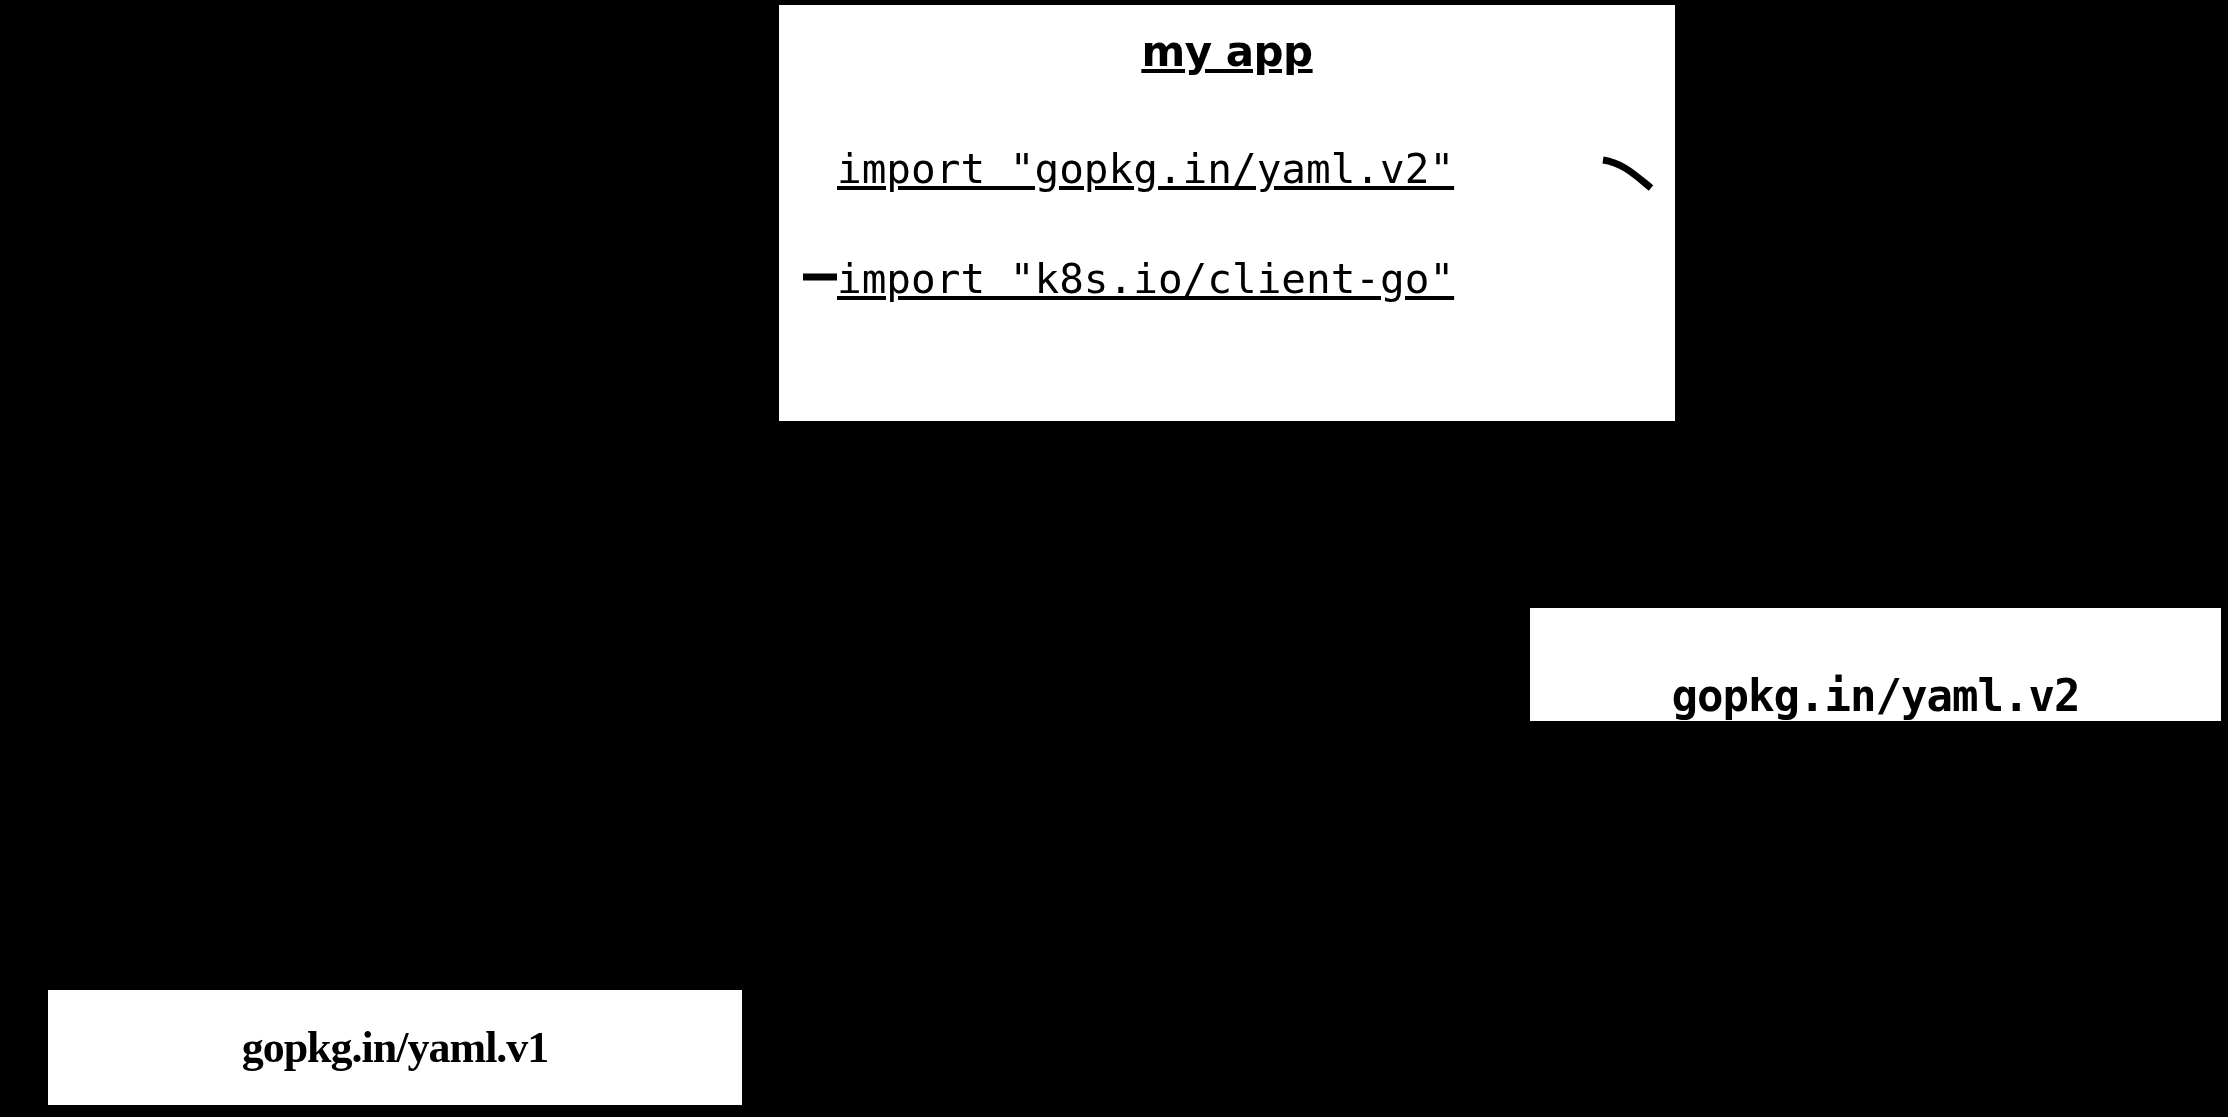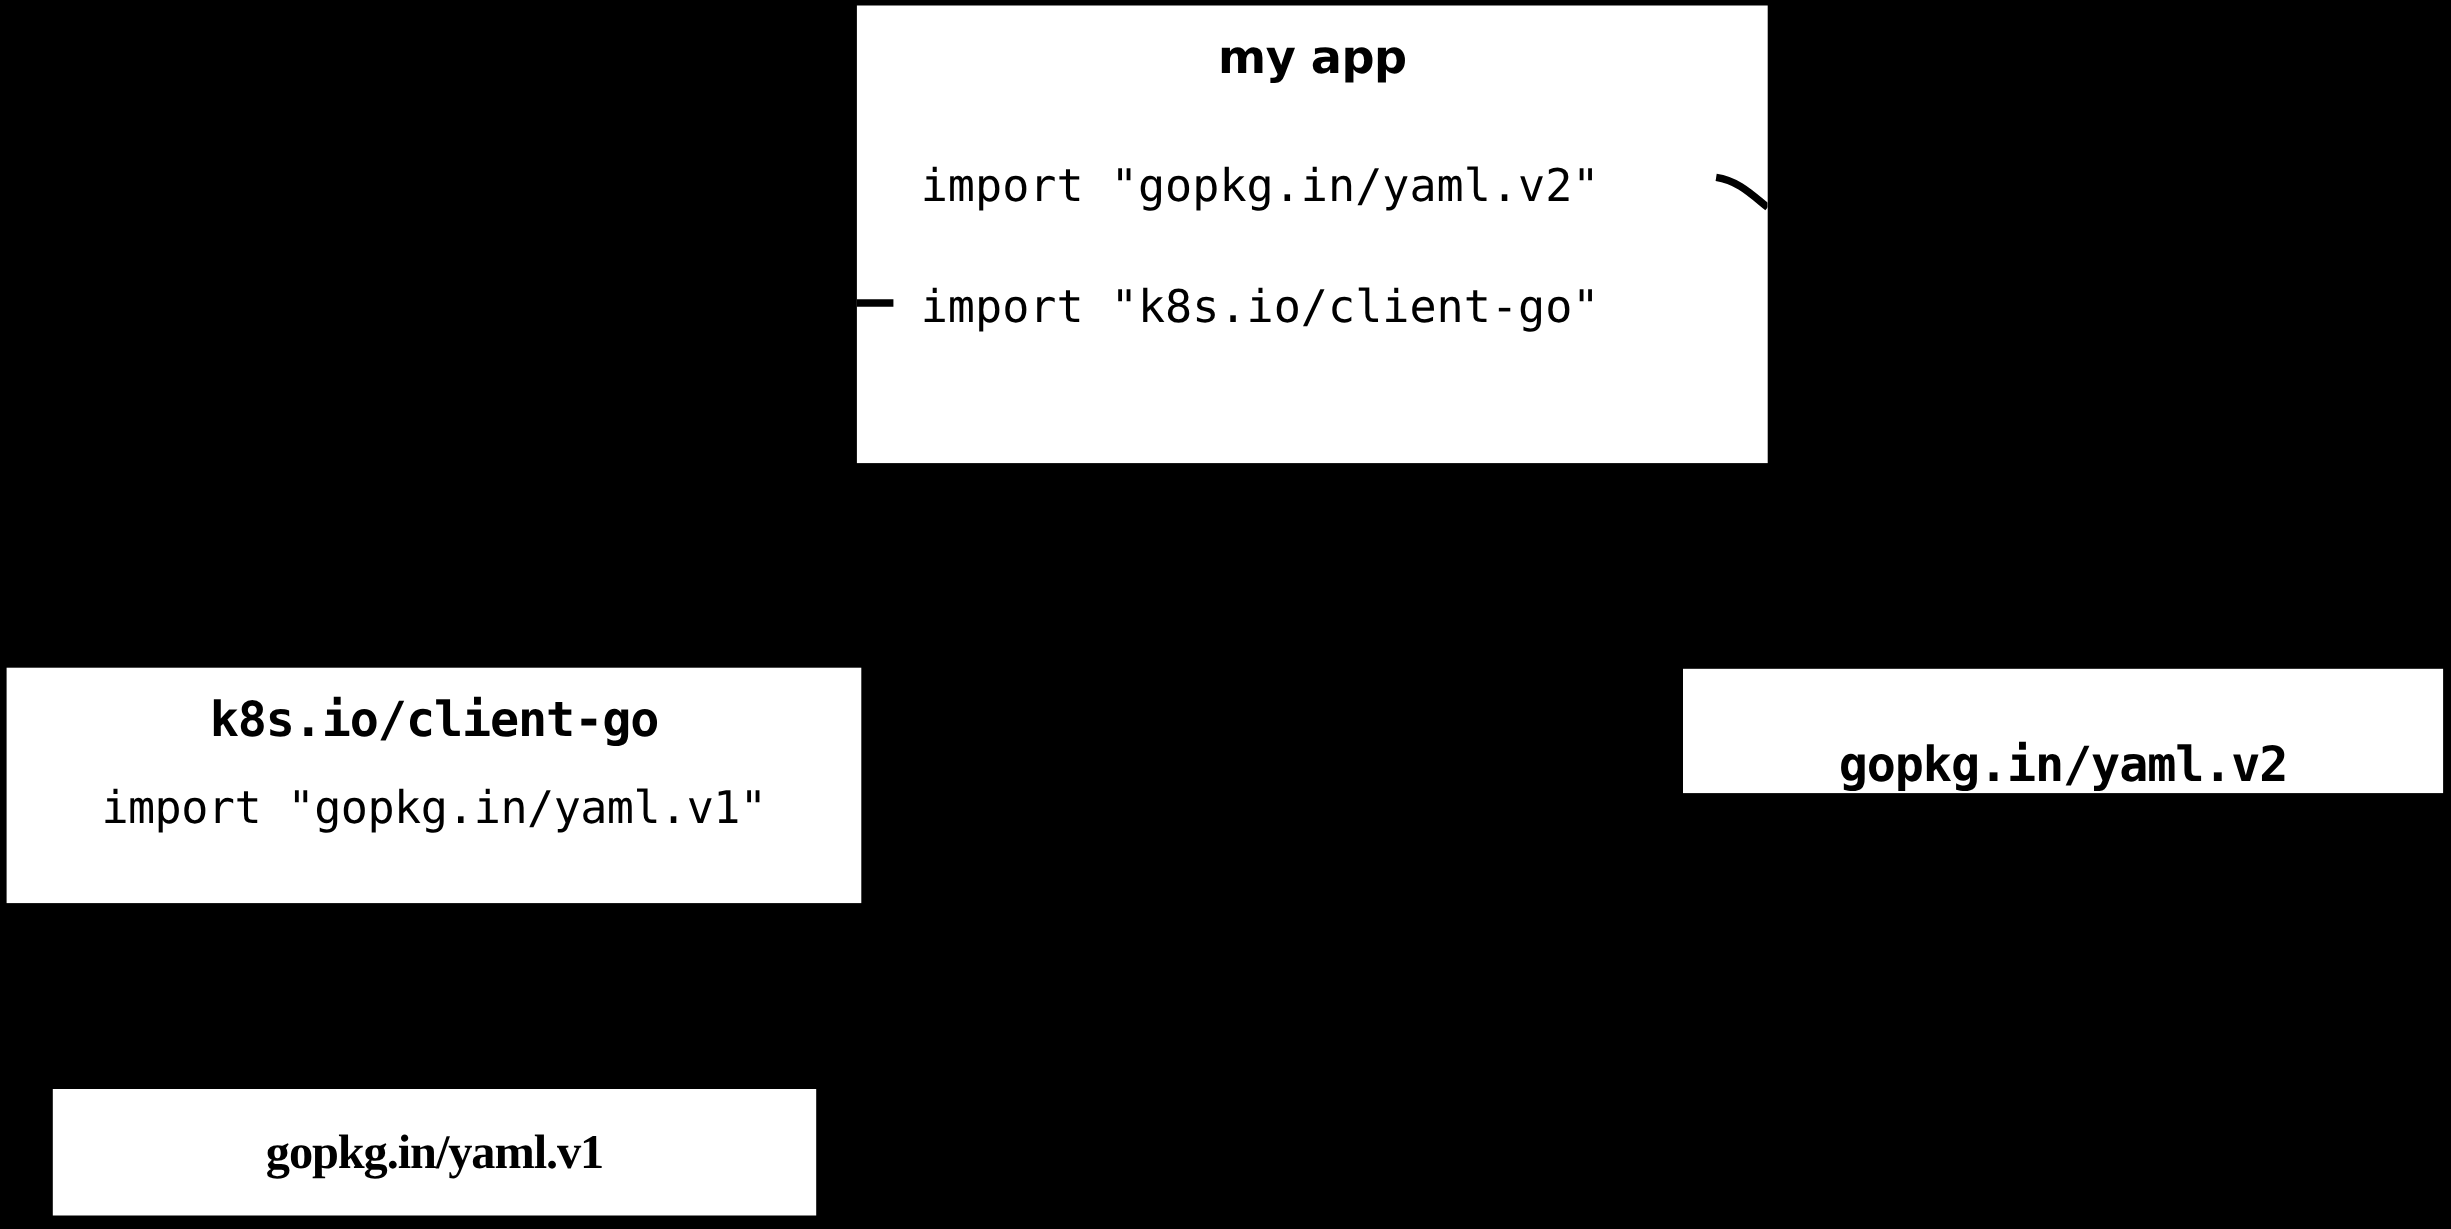--- a/index.html
+++ b/index.html
@@ -29,22 +29,23 @@
     background: #ffffff;
     color: #000000;
     box-sizing: border-box;
     overflow: hidden;
   }
 
   
   #node-myapp {
     left: 779px;
     top: 5px;
-    width: 828px;
+    width: 896px;
     height: 416px;
+    text-decoration: underline;
   }
   #node-myapp .node-title {
     font-family: "DejaVu Sans", sans-serif;
     font-weight: bold;
     font-size: 42px;
     text-align: center;
     margin-top: 22px;
     letter-spacing: -0.5px;
   }
   #node-myapp .import-list {
@@ -148,27 +149,20 @@
 
     <svg class="edge-layer" viewBox="0 0 848 416" width="848" height="416">
 
       <path d="M 800 155 C 820 158 832 170 848 183" fill="none" stroke="#000000" stroke-width="7"></path>
 
       <path d="M 0 272 L 34 272" fill="none" stroke="#000000" stroke-width="7"></path>
     </svg>
 
   </div>
 
-  <div class="node" id="node-client-go">
-
-    <div class="node-title">k8s.io/client-go</div>
-
-    <div class="import-line">import "gopkg.in/yaml.v1"</div>
-
-  </div>
 
   <div class="node" id="node-yaml-v2">
     <div class="node-title">gopkg.in/yaml.v2</div>
   </div>
 
   <div class="node" id="node-yaml-v1">
     <div class="node-title">gopkg.in/yaml.v1</div>
   </div>
 
 </div>

